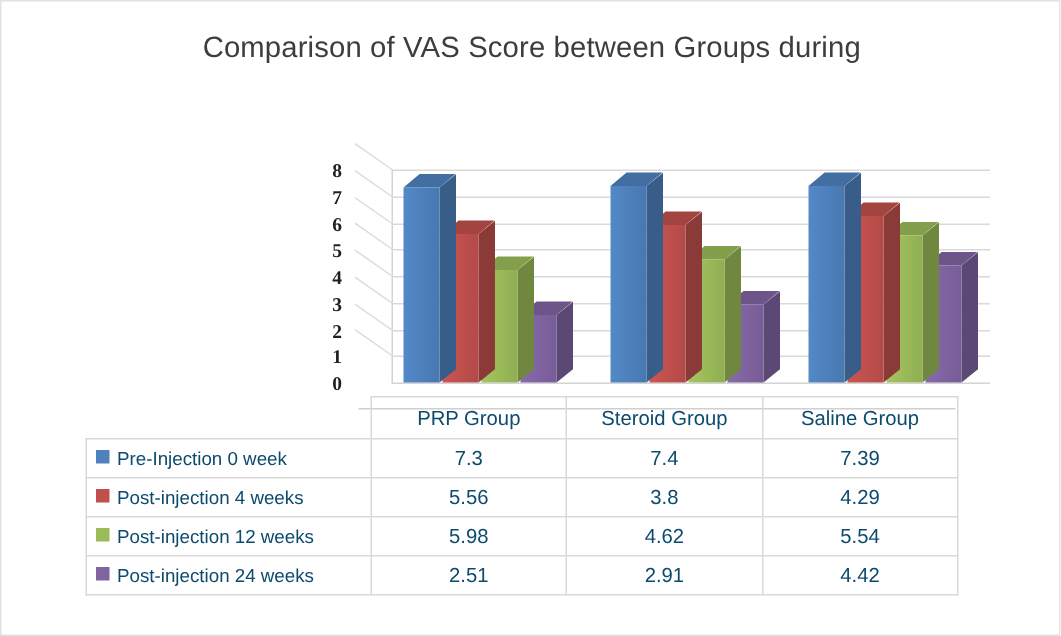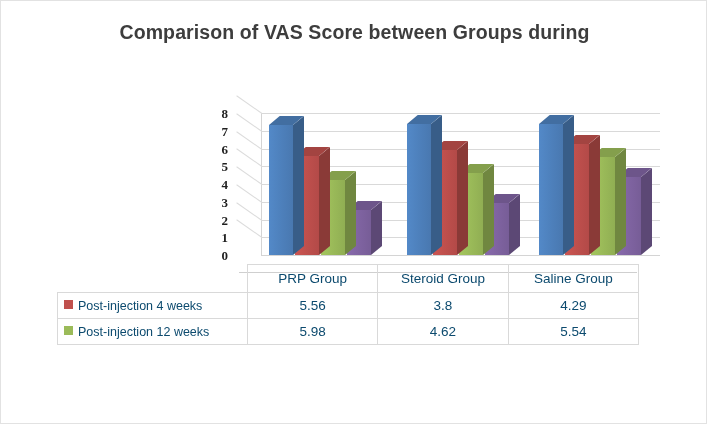--- a/index.html
+++ b/index.html
@@ -21,21 +21,21 @@
   
   .chart-title {
     position: absolute;
     left: 40px;
     top: 18px;
     width: 627px;
     text-align: center;
     font-size: 19.5px;
     line-height: 27px;
     color: #3d3d3d;
-    font-weight: bold;
+    font-weight: normal;
     letter-spacing: 0.1px;
   }
 
   
   .plot-wrap {
     position: absolute;
     left: 205px;
     top: 112px;
     width: 460px;
     height: 160px;
@@ -311,27 +311,39 @@
 
   <table class="data-table">
     <tbody>
         <tr>
           <td class="hdr-blank"></td>
           <td class="col-head val-cell">PRP Group</td>
           <td class="col-head val-cell">Steroid Group</td>
           <td class="col-head val-cell">Saline Group</td>
         </tr>
         <tr>
+          <td class="legend-cell"><span class="swatch" style="background: rgb(78, 129, 189);"></span><span class="legend-text">Pre-Injection 0 week</span></td>
+          <td class="val-cell">7.3</td>
+          <td class="val-cell">7.4</td>
+          <td class="val-cell">7.39</td>
+        </tr>
+        <tr>
           <td class="legend-cell"><span class="swatch" style="background: rgb(192, 80, 77);"></span><span class="legend-text">Post-injection 4 weeks</span></td>
           <td class="val-cell">5.56</td>
           <td class="val-cell">3.8</td>
           <td class="val-cell">4.29</td>
         </tr>
         <tr>
           <td class="legend-cell"><span class="swatch" style="background: rgb(155, 187, 89);"></span><span class="legend-text">Post-injection 12 weeks</span></td>
           <td class="val-cell">5.98</td>
           <td class="val-cell">4.62</td>
           <td class="val-cell">5.54</td>
         </tr>
+        <tr>
+          <td class="legend-cell"><span class="swatch" style="background: rgb(128, 100, 162);"></span><span class="legend-text">Post-injection 24 weeks</span></td>
+          <td class="val-cell">2.51</td>
+          <td class="val-cell">2.91</td>
+          <td class="val-cell">4.42</td>
+        </tr>
       </tbody>
   </table>
 
 </div>
 
 </body></html>

